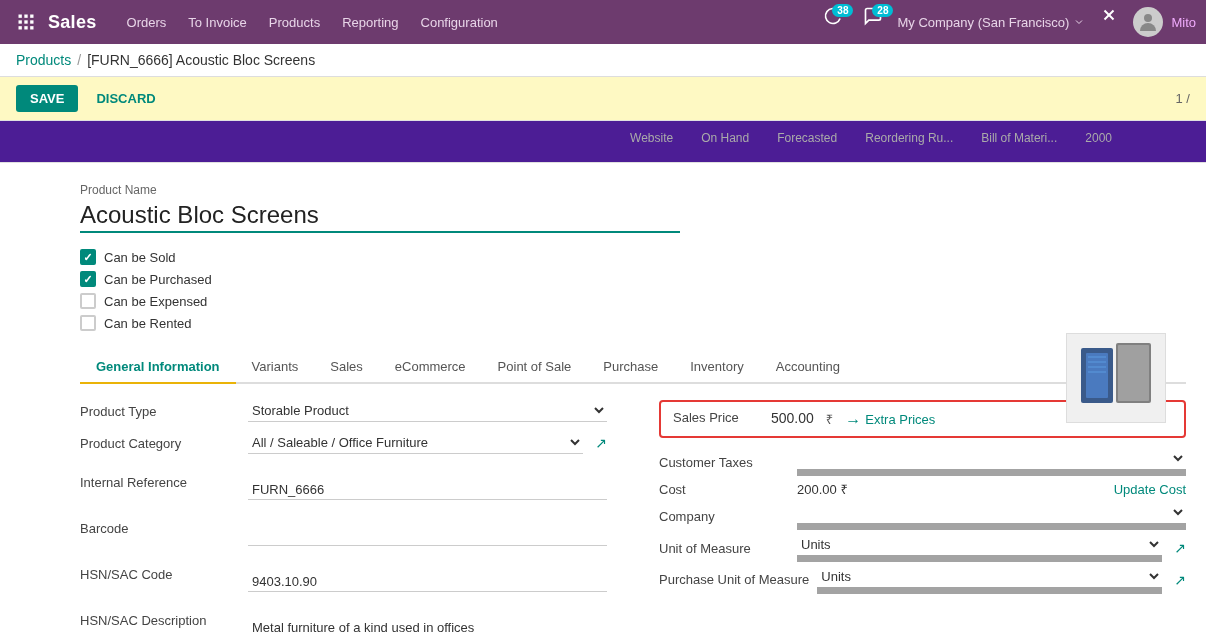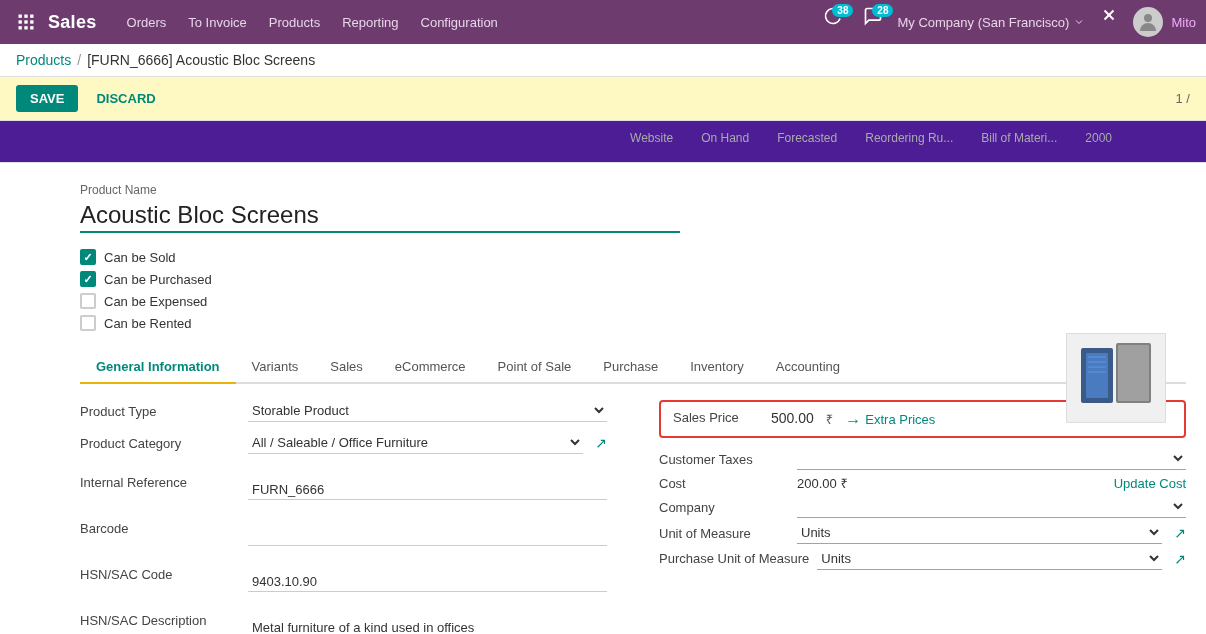--- a/index.html
+++ b/index.html
@@ -155,21 +155,21 @@
     .arrow-icon { font-size: 16px; }
 
     .right-form-row {
       display: flex; align-items: center; margin-bottom: 4px; gap: 8px;
     }
     .right-label { font-size: 13px; color: #444; min-width: 130px; flex-shrink: 0; }
     .right-value { font-size: 13px; color: #333; flex: 1; }
     .update-cost-link { color: #00897b; cursor: pointer; font-size: 13px; }
 
     .right-select-wrap {
-      display: flex; align-items: center; flex: 1; border-bottom: 1px solid #a3a3a3; padding: 2px 0;
+      display: flex; align-items: center; flex: 1; border-bottom: 7px solid #a3a3a3; padding: 2px 0;
     }
     .right-select-wrap select {
       border: none; outline: none; font-size: 13px; color: #333; background: transparent; flex: 1; cursor: pointer;
     }
 
     
     .product-image-area {
       position: absolute; right: 40px; top: 170px;
       width: 100px; height: 90px;
       border: 1px solid #ddd; background: #f0f0f0;

